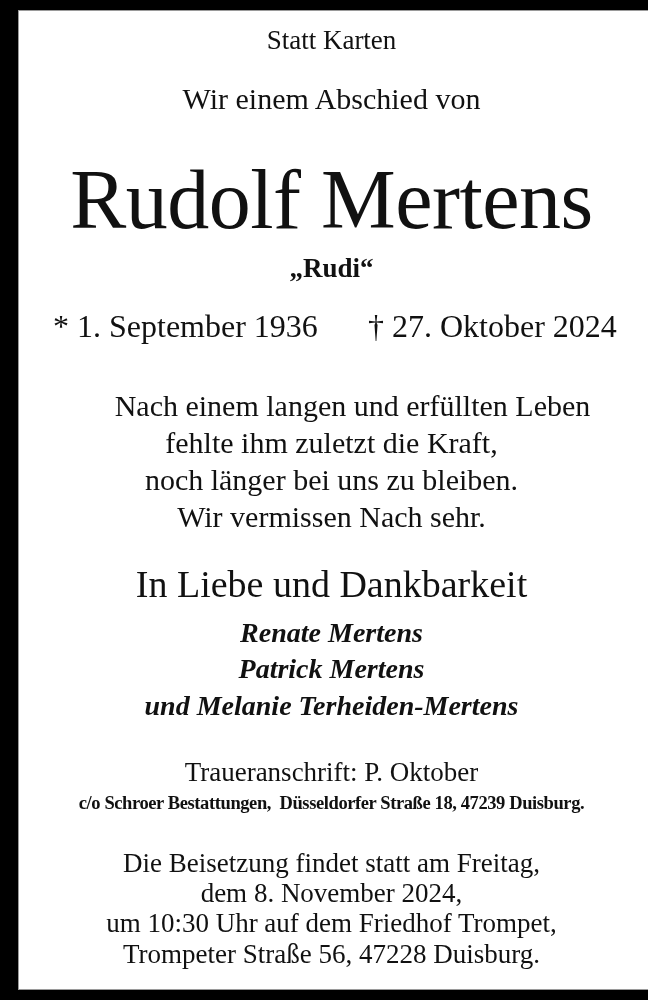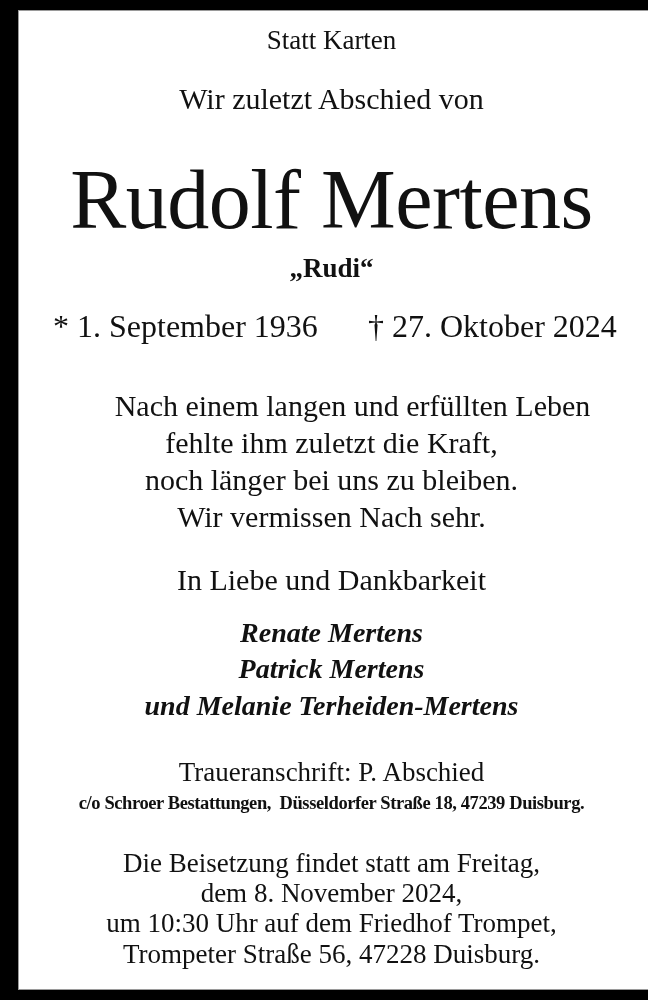--- a/index.html
+++ b/index.html
@@ -38,41 +38,41 @@
     .name       { font-size: 84px; top: 148px; letter-spacing: -0.5px; }
     .nickname   { font-size: 27px; top: 245px; font-weight: bold; }
     .dates      { font-size: 32px; top: 300px; }
     .dates .birth { position: absolute; left: 35px; }
     .dates .death { position: absolute; left: 350px; text-align: center; }
     .poem       { font-size: 30px; }
     .poem.l1    { top: 381px; margin-left: 21px; }
     .poem.l2    { top: 418px; }
     .poem.l3    { top: 455px; }
     .poem.l4    { top: 492px; }
-    .love       { font-size: 30px; top: 555px; }
+    .love       { font-size: 38px; top: 555px; }
     .family     { font-size: 28px; font-weight: bold; font-style: italic; text-align: center; }
     .family.f1  { top: 609px; }
     .family.f2  { top: 645px; }
     .family.f3  { top: 682px; }
     .addr-title { font-size: 27px; top: 749px; }
     .addr-line  { font-size: 18.5px; top: 784px; letter-spacing: -0.4px; }
     .funeral    { font-size: 27px; }
     .funeral.b1 { top: 840px; }
     .funeral.b2 { top: 870px; }
     .funeral.b3 { top: 900px; }
     .funeral.b4 { top: 931px; }
   </style>
 </head>
 <body>
 
 <div class="frame">
 
   <div class="line statt">Statt Karten</div>
 
-  <div class="line intro">Wir zuletzt Abschied von</div>
+  <div class="line intro">Wir einem Abschied von</div>
 
   <div class="line name">Rudolf Mertens</div>
 
   <div class="line nickname">„Rudi“</div>
 
   <div class="line dates">
     <span class="birth">* 1. September 1936</span>
     <span class="death">† 27. Oktober 2024</span>
   </div>
 
@@ -80,21 +80,21 @@
   <div class="line poem l2">fehlte ihm zuletzt die Kraft,</div>
   <div class="line poem l3">noch länger bei uns zu bleiben.</div>
   <div class="line poem l4">Wir vermissen Nach sehr.</div>
 
   <div class="line love">In Liebe und Dankbarkeit</div>
 
   <div class="line family f1">Renate Mertens</div>
   <div class="line family f2">Patrick Mertens</div>
   <div class="line family f3">und Melanie Terheiden-Mertens</div>
 
-  <div class="line addr-title">Traueranschrift: P. Abschied</div>
+  <div class="line addr-title">Traueranschrift: P. Oktober</div>
   <div class="line addr-line" style="white-space: pre; font-weight: bold;">c/o Schroer Bestattungen,  Düsseldorfer Straße 18, 47239 Duisburg.</div>
 
   <div class="line funeral b1">Die Beisetzung findet statt am Freitag,</div>
   <div class="line funeral b2">dem 8. November 2024,</div>
   <div class="line funeral b3">um 10:30 Uhr auf dem Friedhof Trompet,</div>
   <div class="line funeral b4">Trompeter Straße 56, 47228 Duisburg.</div>
 
 </div>
 
 </body></html>

